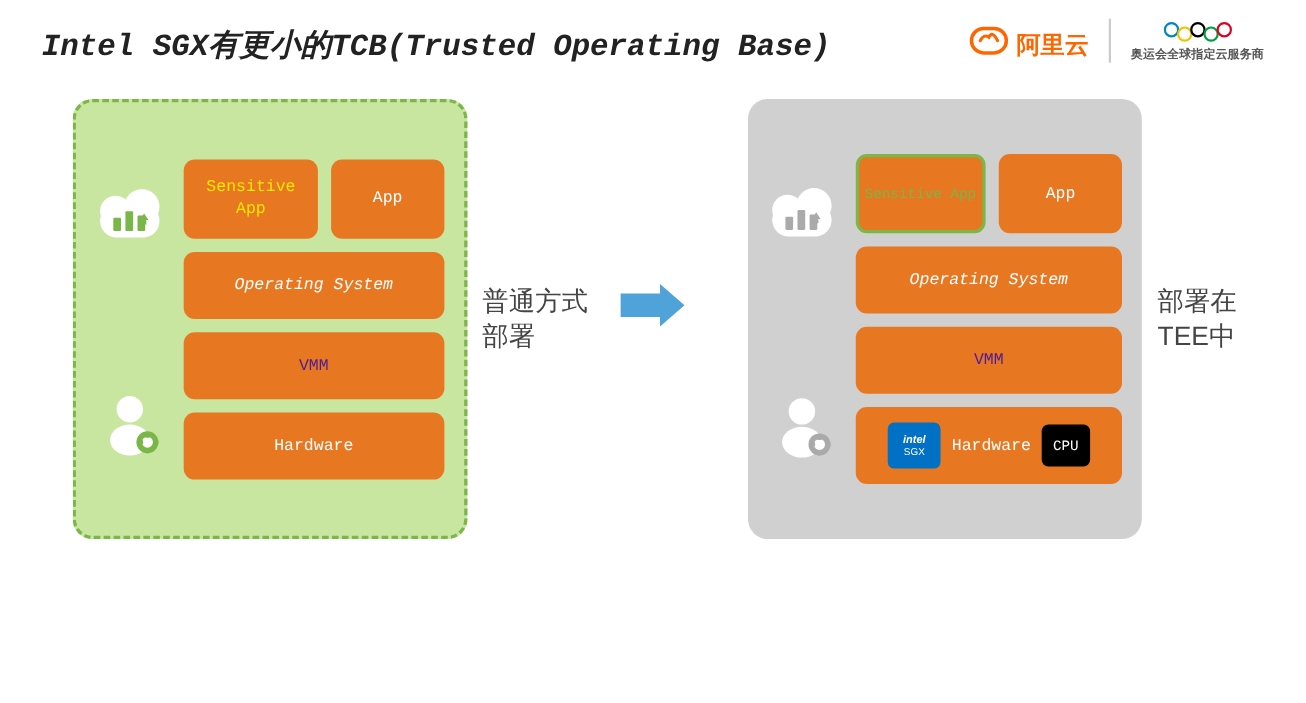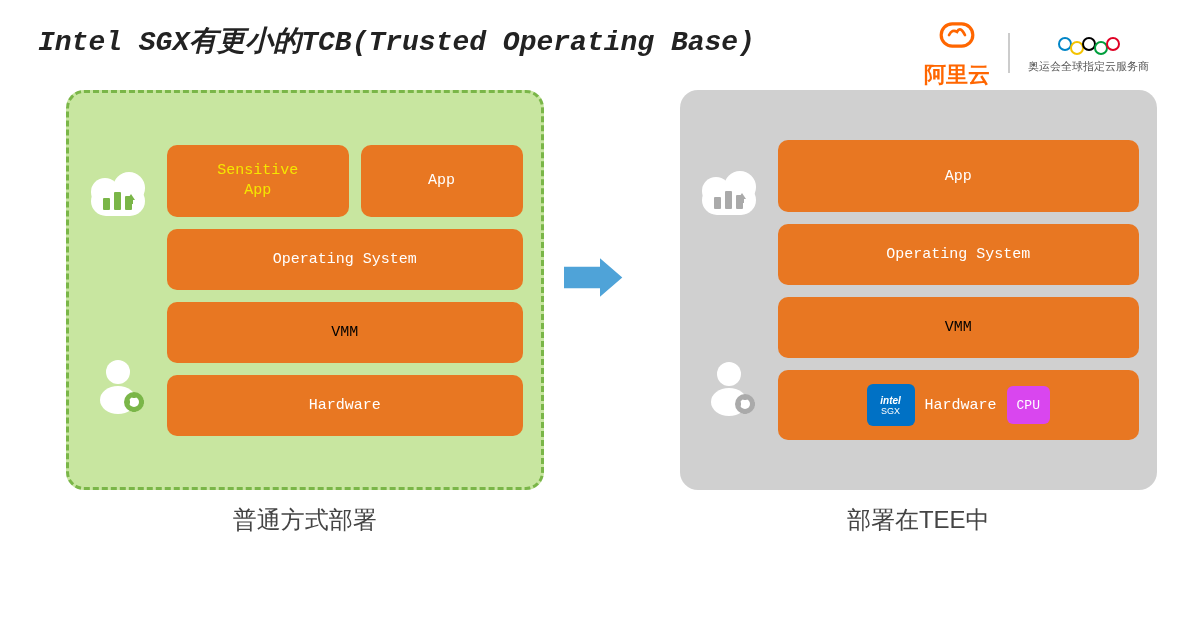--- a/index.html
+++ b/index.html
@@ -32,23 +32,22 @@
     .logo-area {
       position: absolute;
       top: 16px;
       right: 38px;
       display: flex;
       align-items: center;
       gap: 10px;
     }
     .aliyun-logo {
       display: flex;
-      align-items: center;
+      align-items: flex-end;
       gap: 6px;
-      flex-direction: column;
     }
     .aliyun-icon {
       width: 38px;
       height: 38px;
     }
     .aliyun-text {
       font-size: 22px;
       font-weight: bold;
       color: #FF6600;
       font-family: Arial, sans-serif;
@@ -137,26 +136,27 @@
     .box-os {
       background: #e87722;
       border-radius: 10px;
       color: #fff;
       display: flex;
       align-items: center;
       justify-content: center;
       font-size: 15px;
       font-family: 'Courier New', Courier, monospace;
       padding: 22px 0;
+      font-style: italic;
     }
 
     .box-vmm {
       background: #e87722;
       border-radius: 10px;
-      color: #000000;
+      color: #4c1d95;
       display: flex;
       align-items: center;
       justify-content: center;
       font-size: 15px;
       font-family: 'Courier New', Courier, monospace;
       padding: 22px 0;
     }
 
     .box-hw {
       background: #e87722;
@@ -219,21 +219,21 @@
       font-weight: bold;
     }
     .intel-badge .sgx-text {
       color: #fff;
       font-size: 9px;
       font-family: Arial, sans-serif;
       font-weight: normal;
     }
 
     .cpu-badge {
-      background: #d946ef;
+      background: #000000;
       border-radius: 6px;
       padding: 4px 10px;
       color: #fff;
       font-size: 13px;
       font-family: 'Courier New', Courier, monospace;
       height: 38px;
       display: flex;
       align-items: center;
     }
 
@@ -253,21 +253,21 @@
       right: 30px;
       bottom: 10px;
       display: flex;
       gap: 20px;
       align-items: flex-start;
     }
 
     .panel-section {
       flex: 1;
       display: flex;
-      flex-direction: column;
+      flex-direction: row;
       align-items: center;
       gap: 14px;
       padding-left: 36px;
     }
 
     .panel-box {
       width: 100%;
       border-radius: 18px;
       padding: 20px 18px 20px 14px;
       display: flex;
@@ -301,21 +301,21 @@
 
 <div class="logo-area">
   <div class="aliyun-logo">
     <svg class="aliyun-icon" viewBox="0 0 48 48">
       <rect x="4" y="10" width="40" height="28" rx="14" fill="none" stroke="#FF6600" stroke-width="4"></rect>
       <path d="M14 24 Q18 16 24 20 Q28 12 34 24" fill="none" stroke="#FF6600" stroke-width="3.5" stroke-linecap="round"></path>
     </svg>
     <span class="aliyun-text">阿里云</span>
   </div>
   <div class="divider-v"></div>
-  <div style="display:flex;flex-direction:column;align-items:center;gap:4px;">
+  <div style="display:flex;flex-direction:column;align-items:center;gap:4px;font-weight:bold;">
     <div class="olympics-rings">
       <div class="ring" style="border-color:#0085c7;"></div>
       <div class="ring" style="border-color:#f4c300;margin-left:-4px;margin-top:8px;"></div>
       <div class="ring" style="border-color:#000;margin-left:-4px;"></div>
       <div class="ring" style="border-color:#009f3d;margin-left:-4px;margin-top:8px;"></div>
       <div class="ring" style="border-color:#df0024;margin-left:-4px;"></div>
     </div>
     <span class="aliyun-sub">奥运会全球指定云服务商</span>
   </div>
 </div>
@@ -408,20 +408,23 @@
           <rect x="44" y="38" width="4" height="4" rx="1" fill="#aaa"></rect>
           <rect x="44" y="52" width="4" height="4" rx="1" fill="#aaa"></rect>
           <rect x="38" y="44" width="4" height="4" rx="1" fill="#aaa"></rect>
           <rect x="52" y="44" width="4" height="4" rx="1" fill="#aaa"></rect>
         </svg>
       </div>
 
       <div class="stack-col">
 
         <div class="top-row">
+          <div class="box-sensitive-right">
+            <span>Sensitive App</span>
+          </div>
           <div class="box-app">
             <span>App</span>
           </div>
         </div>
 
         <div class="box-os">
           <span>Operating System</span>
         </div>
 
         <div class="box-vmm">

